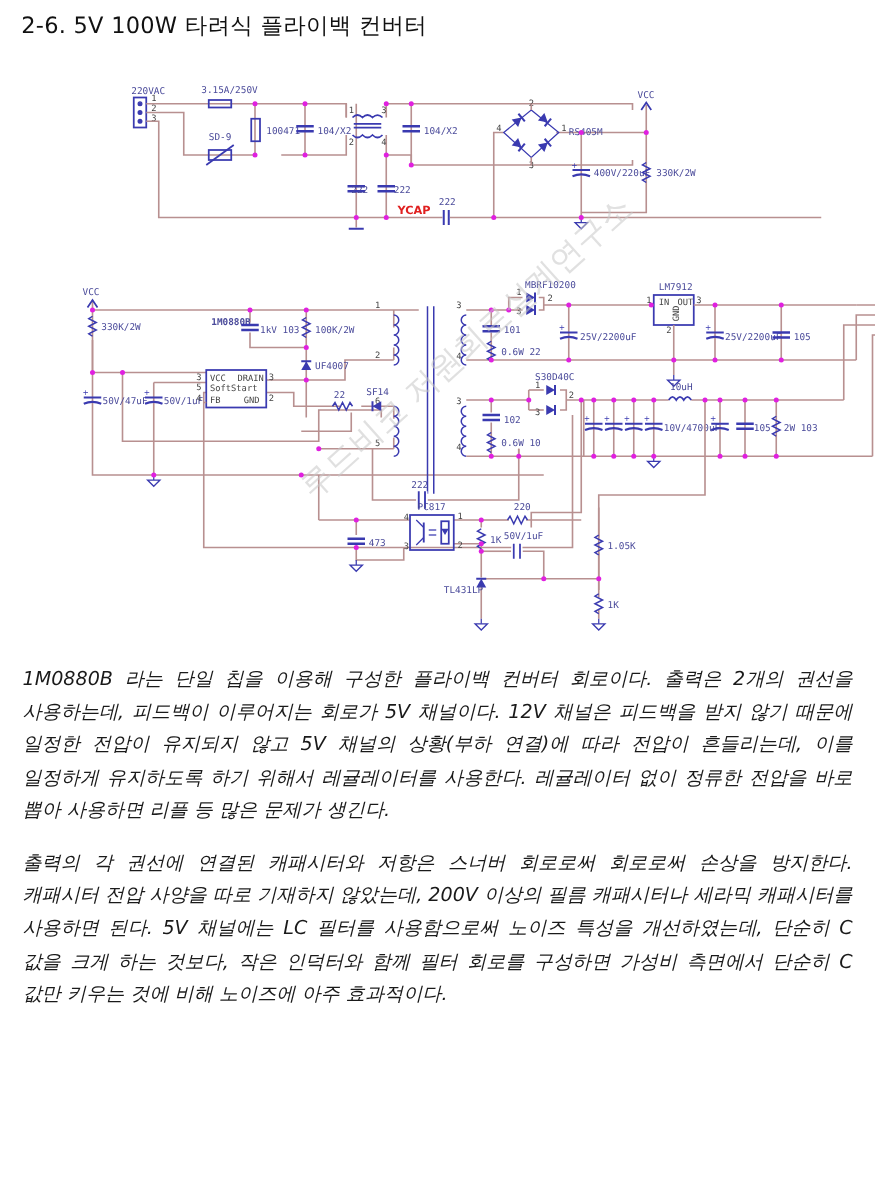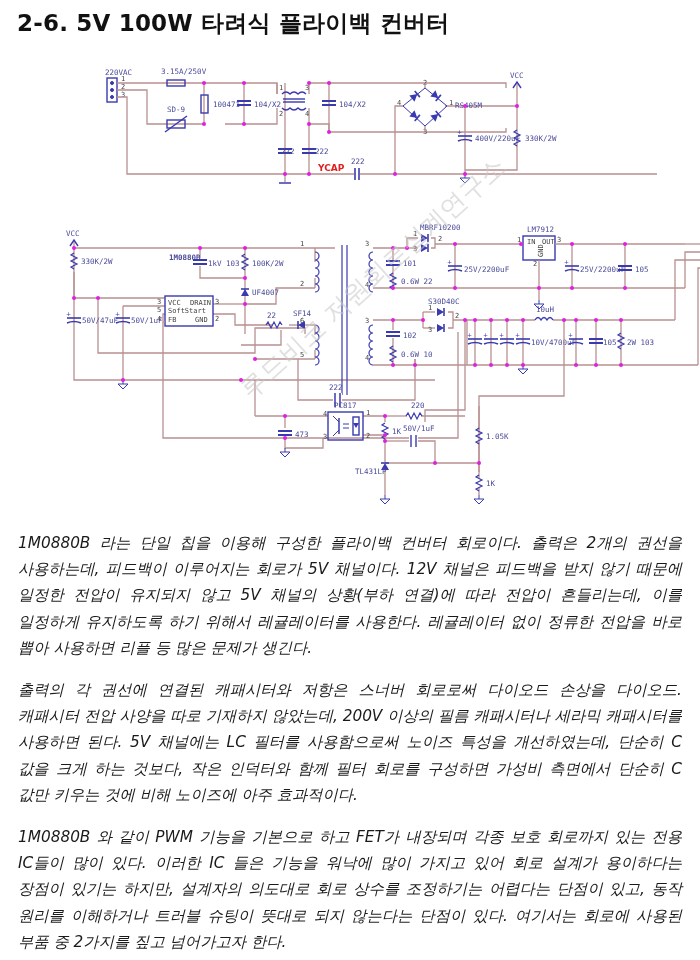--- a/index.html
+++ b/index.html
@@ -1,17 +1,17 @@
 <!DOCTYPE html>
 <html><head>
 <meta charset="utf-8">
 <style>
   html, body { margin:0; padding:0; background:#ffffff; }
   body { width:700px; height:960px; position:relative; overflow:hidden; font-family:"DejaVu Sans", sans-serif; color:#1a1a1a; }
-  .title { position:absolute; left:17px; top:8px; font-size:23px; font-weight:bold; letter-spacing:0.2px; color:#111; white-space:nowrap; }
+  .title { position:absolute; left:17px; top:8px; font-size:18px; font-weight:normal; letter-spacing:0.2px; color:#111; white-space:nowrap; }
   .schematic { position:absolute; left:0; top:50px; width:700px; height:470px;padding-left:45px; }
   .schematic svg { width:700px; height:470px; display:block; }
   .body-text { position:absolute; left:18px; top:530px; width:664px; font-size:15.3px; line-height:26.2px; color:#1a1a1a; }
   .body-text p { margin:0 0 16px 0; text-align:justify; text-align-last:left; word-break:keep-all;font-style:italic; }
   .wire { stroke:#b89090; stroke-width:1.3; fill:none; }
   .comp { stroke:#3a3ab0; stroke-width:1.4; fill:none; }
   .compf { fill:#3a3ab0; stroke:#3a3ab0; }
   .dot { fill:#e020e0; }
   .lbl { font-family:"DejaVu Sans Mono", monospace; font-size:7.5px; fill:#4a4a9a; }
   .pin { font-family:"DejaVu Sans Mono", monospace; font-size:7px; fill:#444; }
@@ -540,15 +540,14 @@
         <circle cx="390" cy="413" r="2"></circle>
         <circle cx="434" cy="413" r="2"></circle>
   </g>
 
   <text class="wm" x="205" y="350" transform="rotate(-42 205 350)">루드비코 저원회로설계연구소</text>
 </svg>
 </div>
 
 <div class="body-text">
   <p>1M0880B 라는 단일 칩을 이용해 구성한 플라이백 컨버터 회로이다. 출력은 2개의 권선을 사용하는데, 피드백이 이루어지는 회로가 5V 채널이다. 12V 채널은 피드백을 받지 않기 때문에 일정한 전압이 유지되지 않고 5V 채널의 상황(부하 연결)에 따라 전압이 흔들리는데, 이를 일정하게 유지하도록 하기 위해서 레귤레이터를 사용한다. 레귤레이터 없이 정류한 전압을 바로 뽑아 사용하면 리플 등 많은 문제가 생긴다.</p>
-  <p>출력의 각 권선에 연결된 캐패시터와 저항은 스너버 회로로써 다이오드 손상을 다이오드. 캐패시터 전압 사양을 따로 기재하지 않았는데, 200V 이상의 필름 캐패시터나 세라믹 캐패시터를 사용하면 된다. 5V 채널에는 LC 필터를 사용함으로써 노이즈 특성을 개선하였는데, 단순히 C 값을 크게 하는 것보다, 작은 인덕터와 함께 필터 회로를 구성하면 가성비 측면에서 단순히 C 값만 키우는 것에 비해 노이즈에 아주 효과적이다.</p>
-  <p>1M0880B 와 같이 PWM 기능을 기본으로 하고 FET가 내장되며 각종 보호 회로까지 있는 전용 IC들이 많이 있다. 이러한 IC 들은 기능을 워낙에 많이 가지고 있어 회로 설계가 용이하다는 장점이 있기는 하지만, 설계자의 의도대로 회로 상수를 조정하기는 어렵다는 단점이 있고, 동작 원리를 이해하거나 트러블 슈팅이 뜻대로 되지 않는다는 단점이 있다. 여기서는 회로에 사용된 부품 중 2가지를 짚고 넘어가고자 한다.</p>
+  <p>출력의 각 권선에 연결된 캐패시터와 저항은 스너버 회로로써 회로로써 손상을 방지한다. 캐패시터 전압 사양을 따로 기재하지 않았는데, 200V 이상의 필름 캐패시터나 세라믹 캐패시터를 사용하면 된다. 5V 채널에는 LC 필터를 사용함으로써 노이즈 특성을 개선하였는데, 단순히 C 값을 크게 하는 것보다, 작은 인덕터와 함께 필터 회로를 구성하면 가성비 측면에서 단순히 C 값만 키우는 것에 비해 노이즈에 아주 효과적이다.</p>
 </div>
 
 </body></html>

